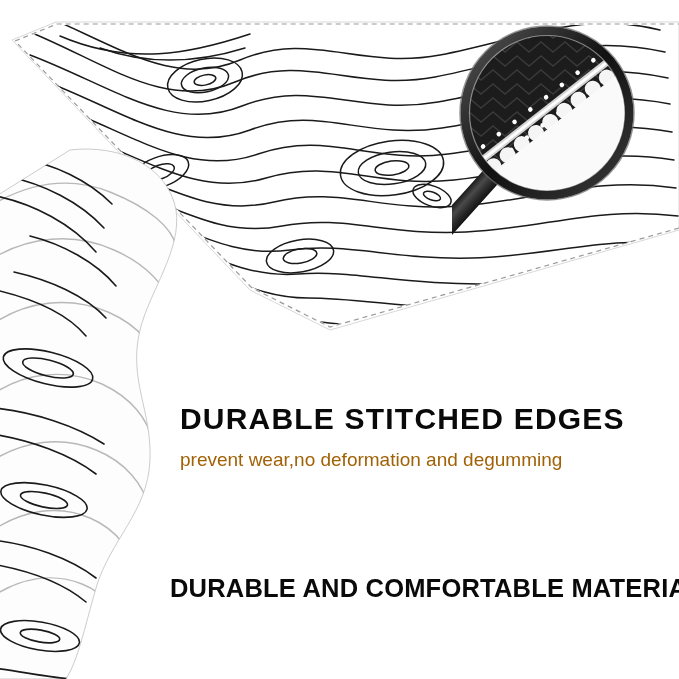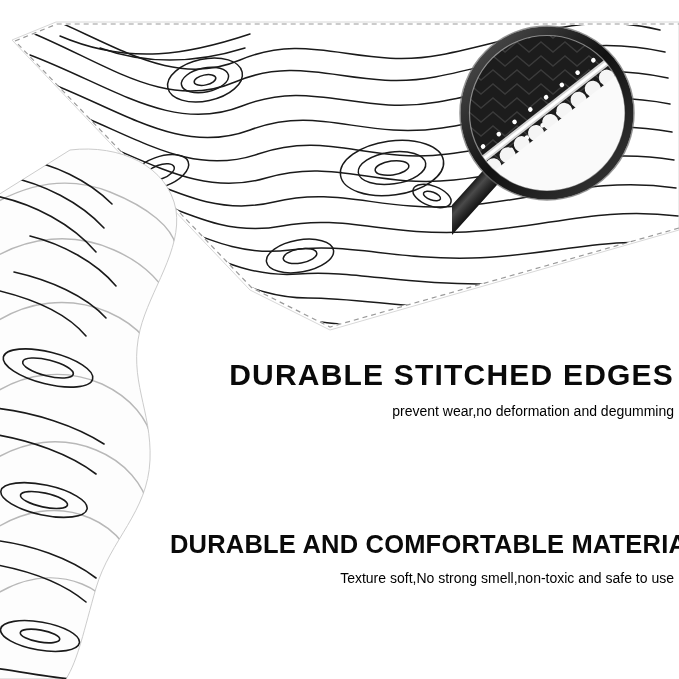--- a/index.html
+++ b/index.html
@@ -44,41 +44,42 @@
     left: 0px;
     top: 140px;
     width: 200px;
     height: 539px;
     overflow: hidden;
   }
 
   
   .text-block {
     position: absolute;
-    text-align: right;
+    text-align: left;
+    margin-top: 44px;
   }
   .block-1 { left: 180px; top: 358px; width: 494px; }
   .block-2 { left: 170px; top: 530px; width: 504px; }
 
   .headline {
     font-family: "Liberation Sans", sans-serif;
     font-weight: bold;
     color: #0a0a0a;
     letter-spacing: 0.5px;
     line-height: 1.1;
     margin: 0 0 10px 0;
     white-space: nowrap;
   }
   .headline-1 { font-size: 30px; letter-spacing: 1.2px; }
   .headline-2 { font-size: 25.5px; letter-spacing: 0.2px; }
 
   .subline {
     font-family: "Liberation Sans", sans-serif;
-    font-size: 14px;
-    color: #000000;
+    font-size: 19px;
+    color: #a16207;
     line-height: 1.55;
     margin: 0;
     white-space: nowrap;
     font-weight: 400;
   }
   .subline + .subline { margin-top: 9px; }
 </style>
 </head>
 <body>
 
@@ -282,16 +283,15 @@
     </svg>
   </div>
 
   <div class="text-block block-1">
     <h2 class="headline headline-1">DURABLE STITCHED EDGES</h2>
     <p class="subline">prevent wear,no deformation and degumming</p>
   </div>
 
   <div class="text-block block-2">
     <h2 class="headline headline-2">DURABLE AND COMFORTABLE MATERIAL</h2>
-    <p class="subline">Texture soft,No strong smell,non-toxic and safe to use</p>
   </div>
 
 </div>
 
 </body></html>

